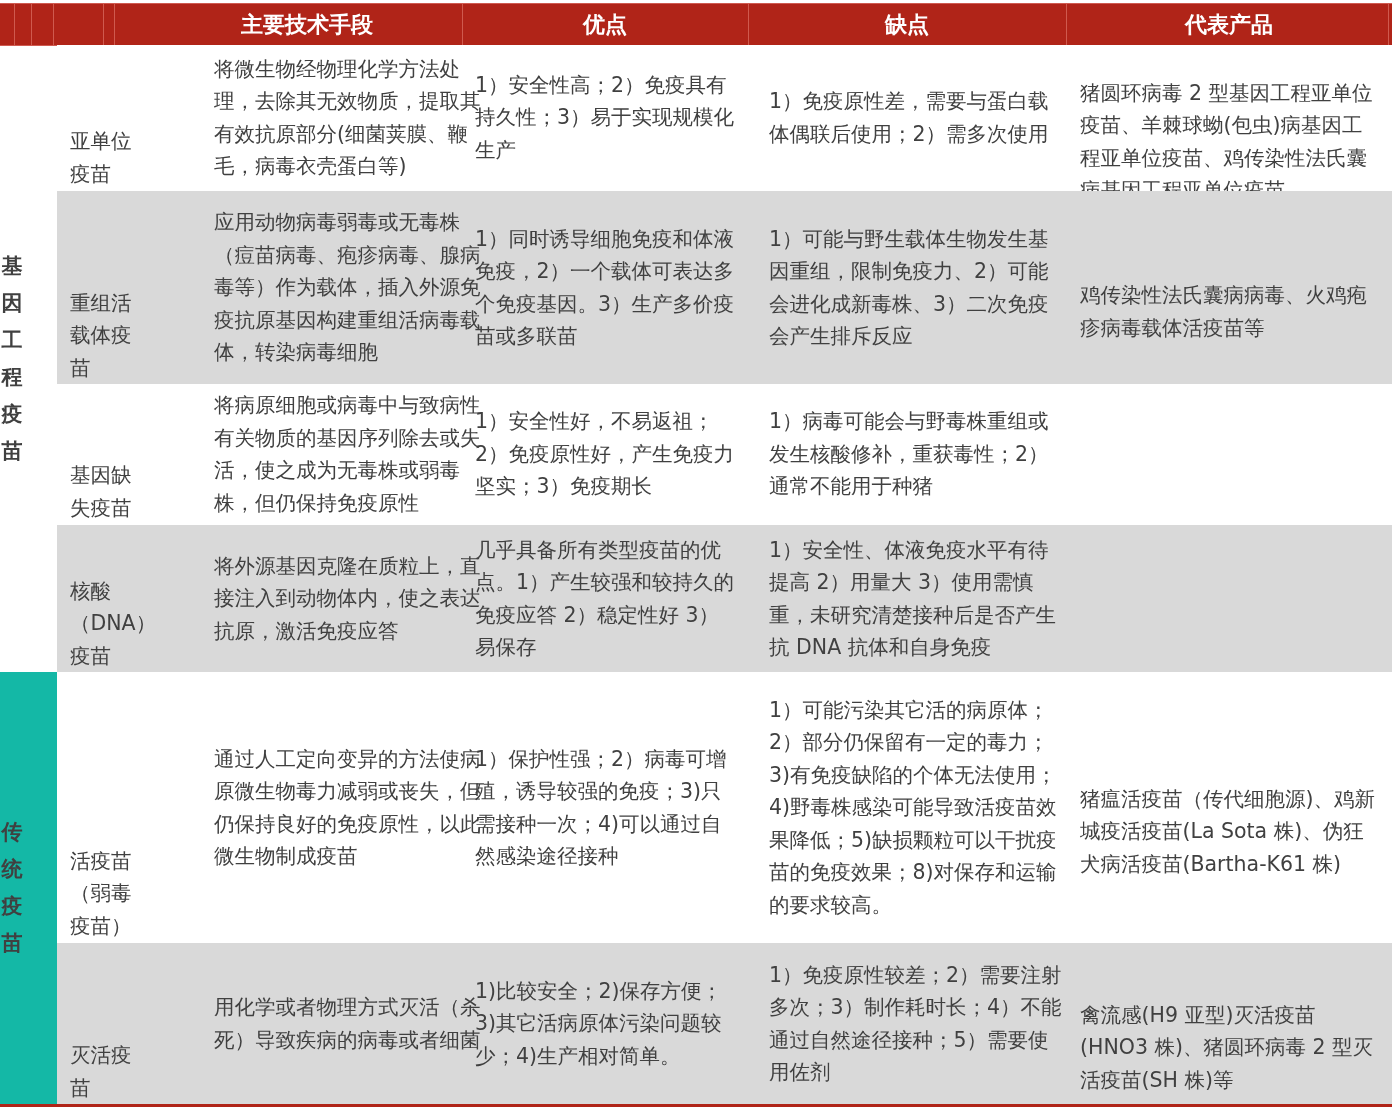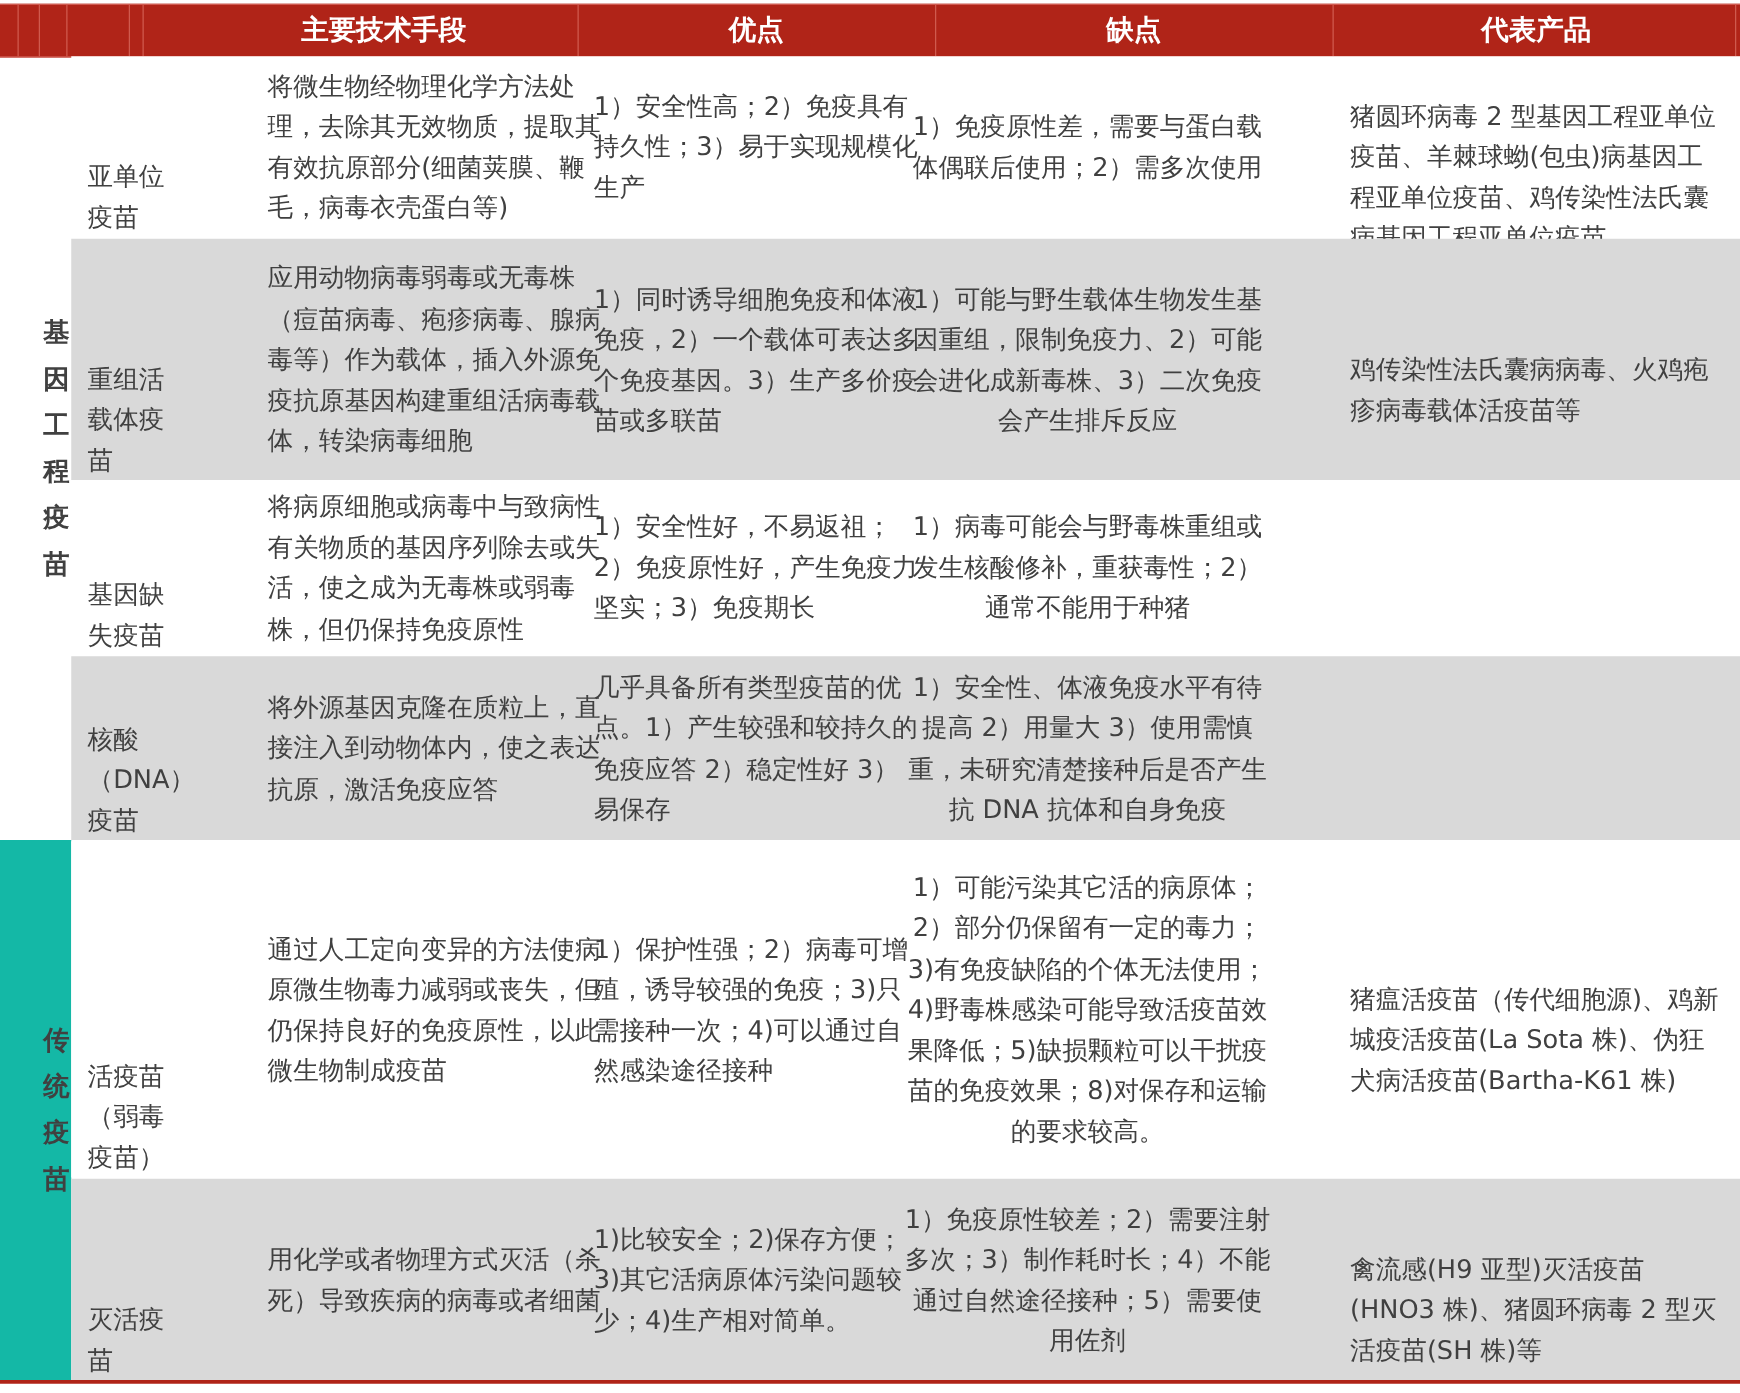--- a/index.html
+++ b/index.html
@@ -9,23 +9,23 @@
   .header .hcell { position: absolute; top: 0; height: 41px; line-height: 41px; text-align: center; color: #ffffff; font-weight: bold; font-size: 22px; }
   .header .vline { position: absolute; top: 0; width: 1px; height: 41px; background: #cf5a4e; }
   .row { position: absolute; left: 57px; width: 1335px; }
   .row.white { background: #ffffff; }
   .row.gray { background: #d9d9d9; }
   .cell { position: absolute; top: 0; bottom: 0; display: flex; align-items: center; font-size: 20.5px; line-height: 32.5px; }
   .cell .txt { display: block; }
   .c-type { left: 13px; width: 72px; align-items: flex-end; }
   .c-method { left: 109px; width: 286px; margin-left: 48px; }
   .c-adv { left: 418px; width: 262px; }
-  .c-dis { left: 665px; width: 296px; text-align: center; }
+  .c-dis { left: 712px; width: 296px; }
   .c-prod { left: 1023px; width: 296px; margin-top: 48px; }
-  .cat { position: absolute; left: 0; width: 57px; display: flex; align-items: center; justify-content: flex-end; }
+  .cat { position: absolute; left: 0; width: 57px; display: flex; align-items: center; justify-content: flex-start; }
   .cat .txt { width: 24px; font-weight: bold; font-size: 21px; line-height: 37px; text-align: center; color: #404040; }
   .cat.gray { background: #14b8a6; }
   .bottom-rule { position: absolute; left: 0; top: 1104px; width: 1392px; height: 3px; background: #b02418; }
 </style>
 </head>
 <body>
 
 <div class="table">
 
   <div class="header">

